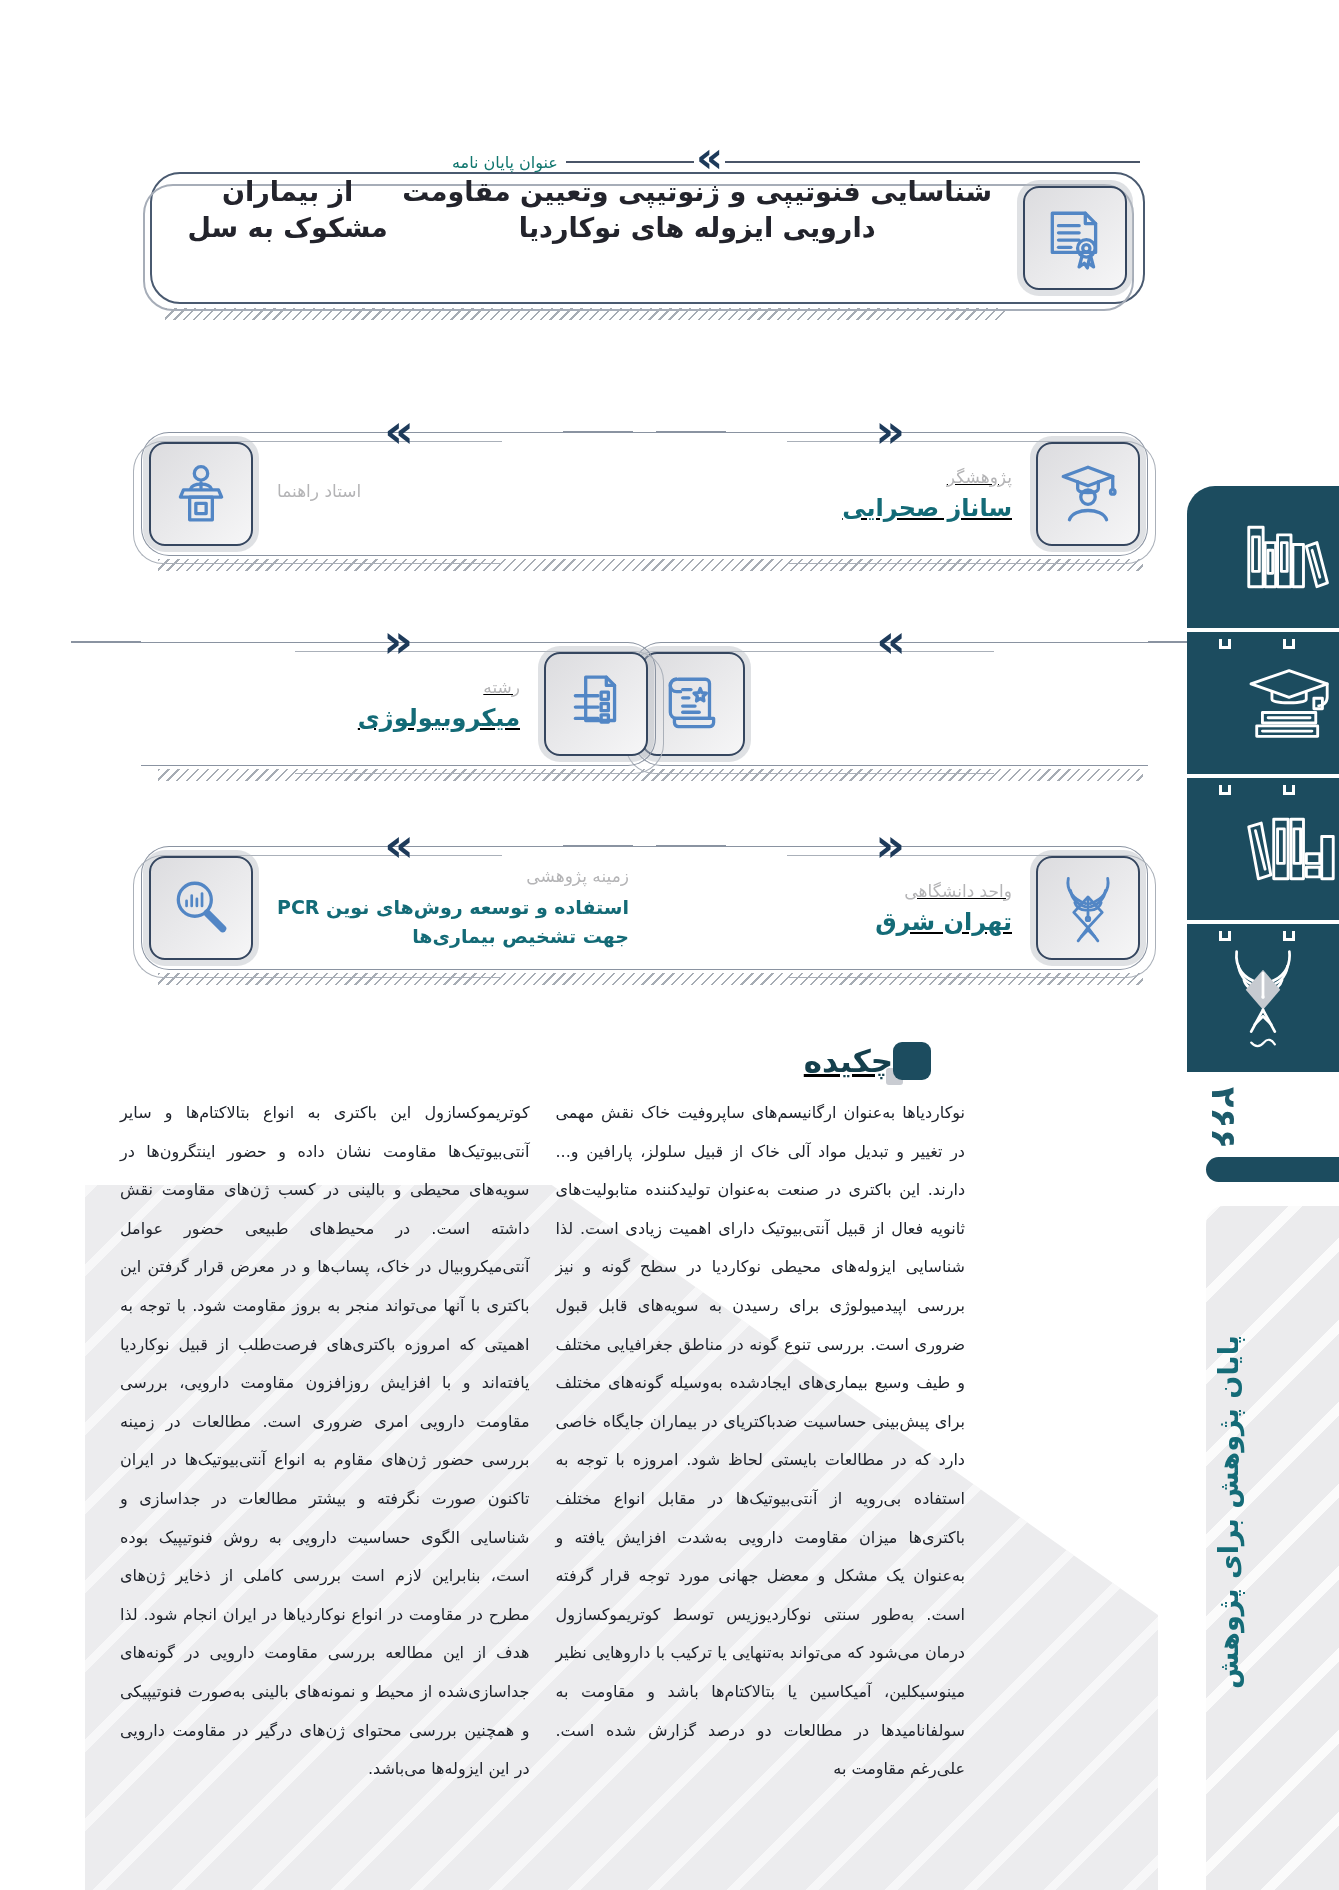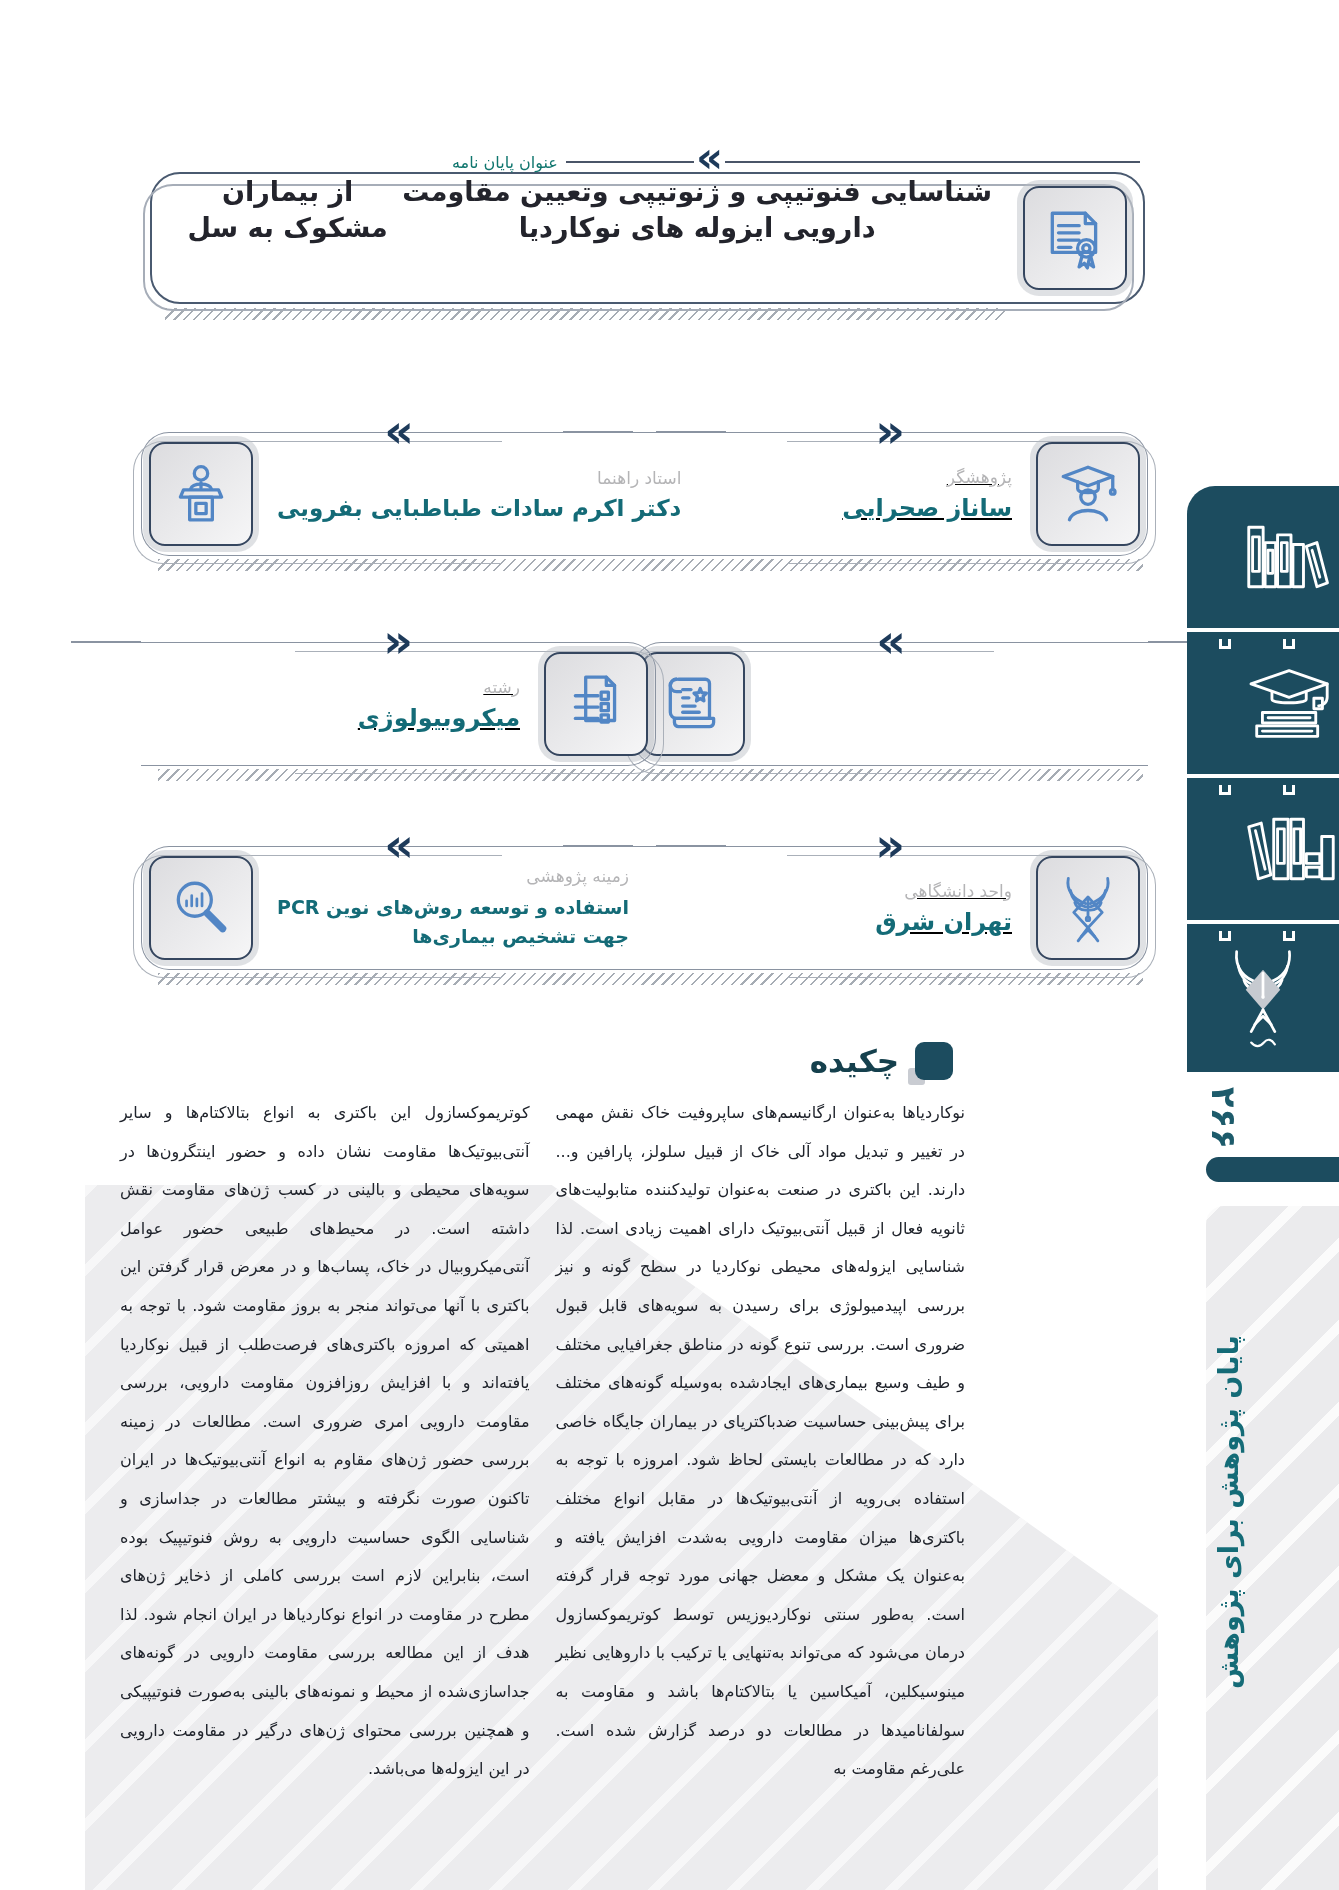--- a/index.html
+++ b/index.html
@@ -60,21 +60,21 @@
   .c0 { top:432px; left:633px; } .c1 { top:432px; left:141px; }
   .c2 { top:642px; left:633px; } .c3 { top:642px; left:141px; }
   .c4 { top:846px; left:633px; } .c5 { top:846px; left:141px; }
 
   .icon-tile { flex:0 0 104px; width:104px; height:104px; border-radius:16px;
     background:linear-gradient(135deg,#dcdcdf,#f6f6f7); border:2.5px solid #35465f;
     box-shadow:0 0 0 6px rgba(185,189,196,.45); display:flex; align-items:center; justify-content:center; }
   .icon-tile svg { stroke:#5286c5; fill:none; stroke-width:3.2; stroke-linecap:round; stroke-linejoin:round; }
 
   
-  .abstract-heading { position:absolute; top:1034px; left:803px; width:150px; height:54px; display:flex; align-items:center; gap:16px; direction:rtl; z-index:2; }
+  .abstract-heading { position:absolute; top:1034px; left:781px; width:150px; height:54px; display:flex; align-items:center; direction:rtl; z-index:2;text-decoration:underline; }
   .abs-icon { position:relative; width:38px; height:38px; flex:0 0 38px; }
   .abs-icon .sq-big { position:absolute; inset:0; background:#1c4c5f; border-radius:9px; z-index:1; }
   .abs-icon .sq-small { position:absolute; left:-7px; bottom:-5px; width:17px; height:17px; background:#c9ccd2; border-radius:3px; z-index:0; }
   .abstract-heading .txt { font-size:31px; font-weight:700; color:#15404d; }
 
   .abstract { position:absolute; top:1094px; left:120px; width:845px; z-index:2; display:flex; gap:26px; direction:rtl; }
   .abstract .col { flex:1; font-size:16px; line-height:38.6px; text-align:justify; color:#20242c; }
 
   
   .sidebar { position:absolute; top:486px; left:1187px; right:0; height:586px; background:#1c4c5f; border-radius:28px 0 0 0; z-index:2; }
@@ -154,21 +154,20 @@
           <circle cx="32" cy="12" r="6.5"></circle>
           <path d="M22 27 C24 21 40 21 42 27"></path>
             <path d="M32 21 V26"></path>
           <path d="M15 28 H49 L52 35 H12 Z"></path>
           <path d="M21 35 H43 V57 H21 Z"></path>
           <path d="M27 41 H37 V51 H27 Z"></path>
         </svg>
       </div>
       <div class="tb">
         <div class="lbl">استاد راهنما</div>
-        <div class="val" style="font-size:23px;">دکتر اکرم سادات طباطبایی بفرویی</div>
       </div>
     </div>
   </div>
   <div class="hatch h-r1"></div>
 
   <div class="card icon-left c2">
     <span class="chev">»</span>
     <div class="card-inner">
       <div class="icon-tile">
         <svg width="66" height="66" viewBox="0 0 64 64">

